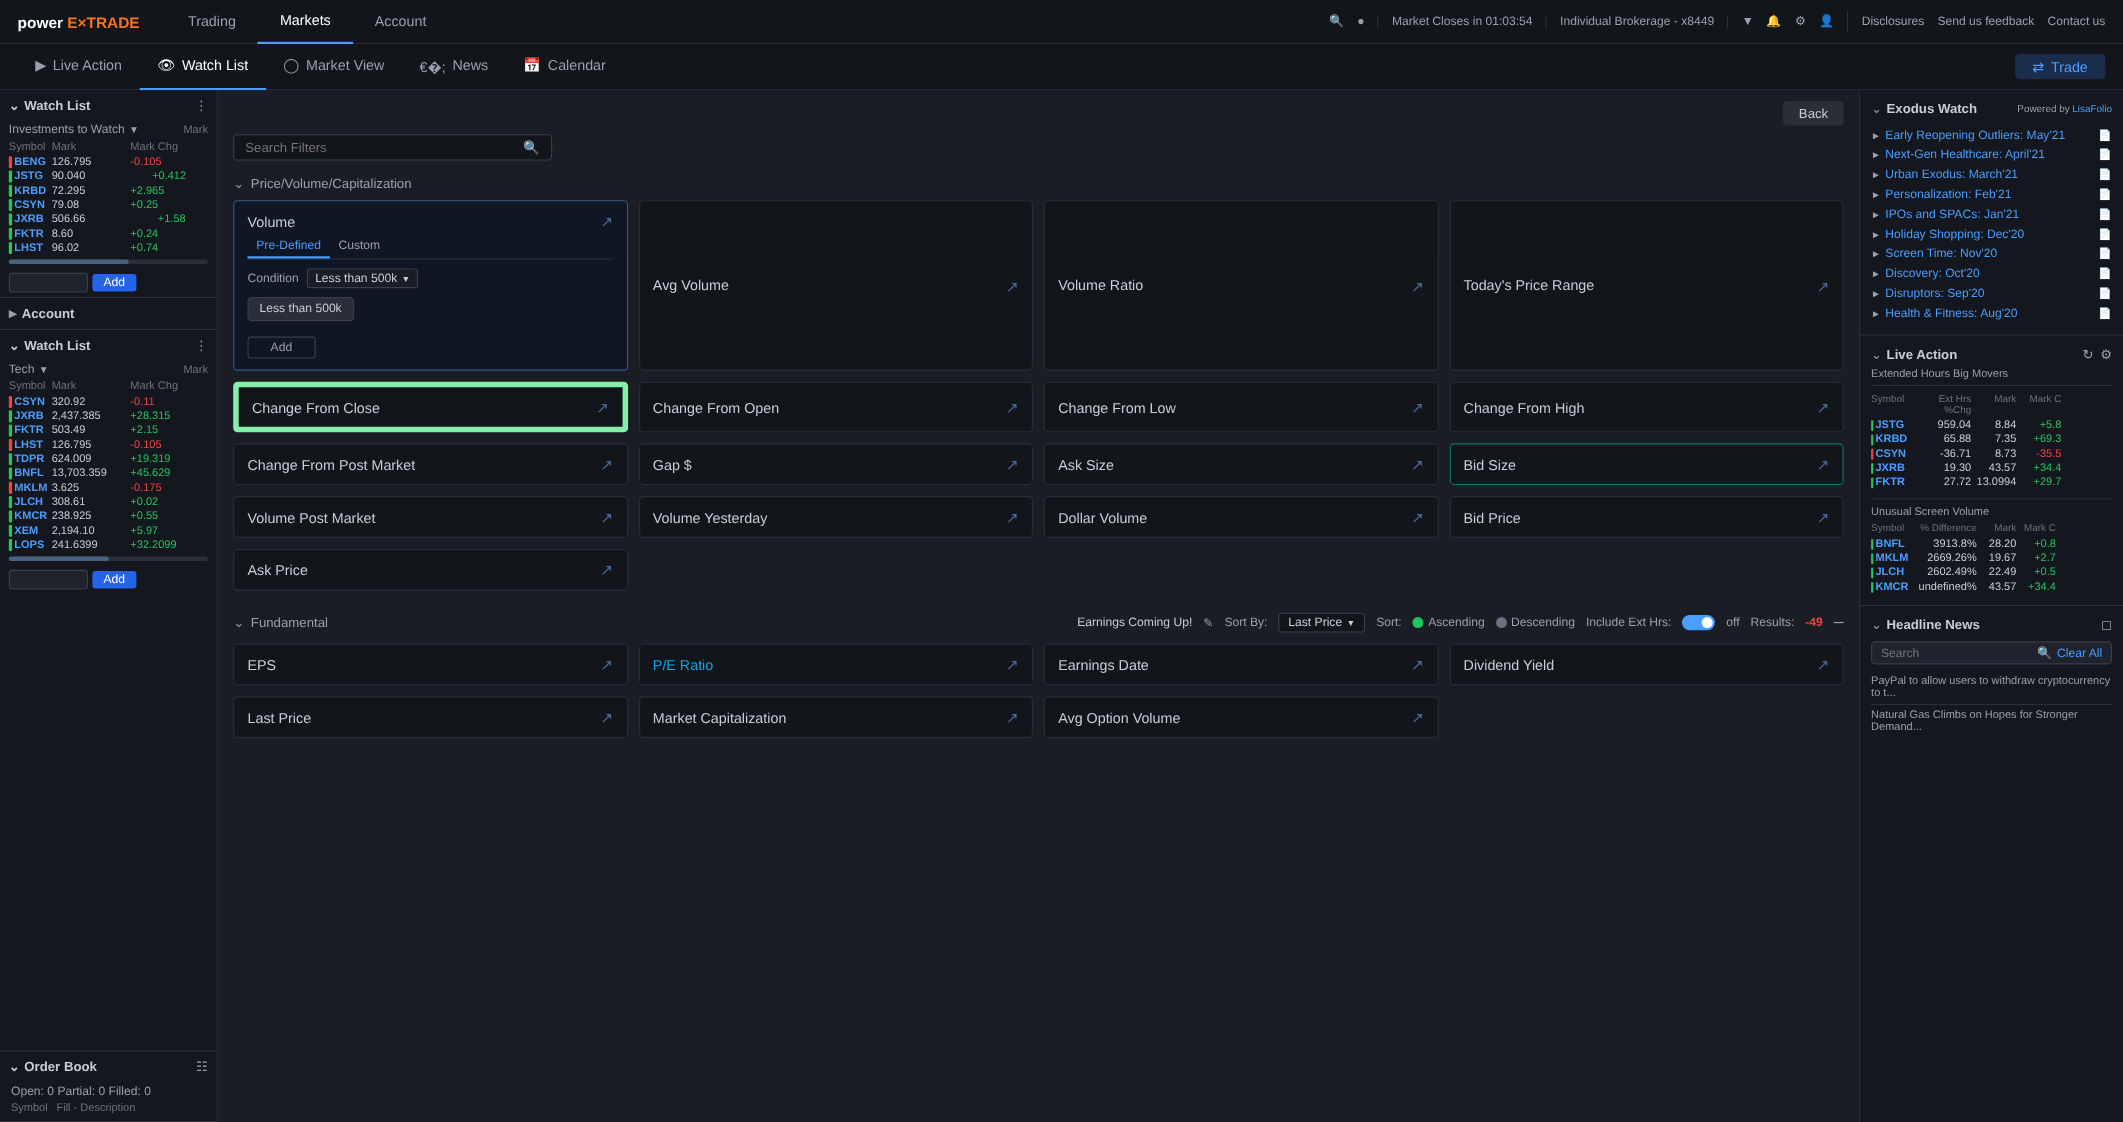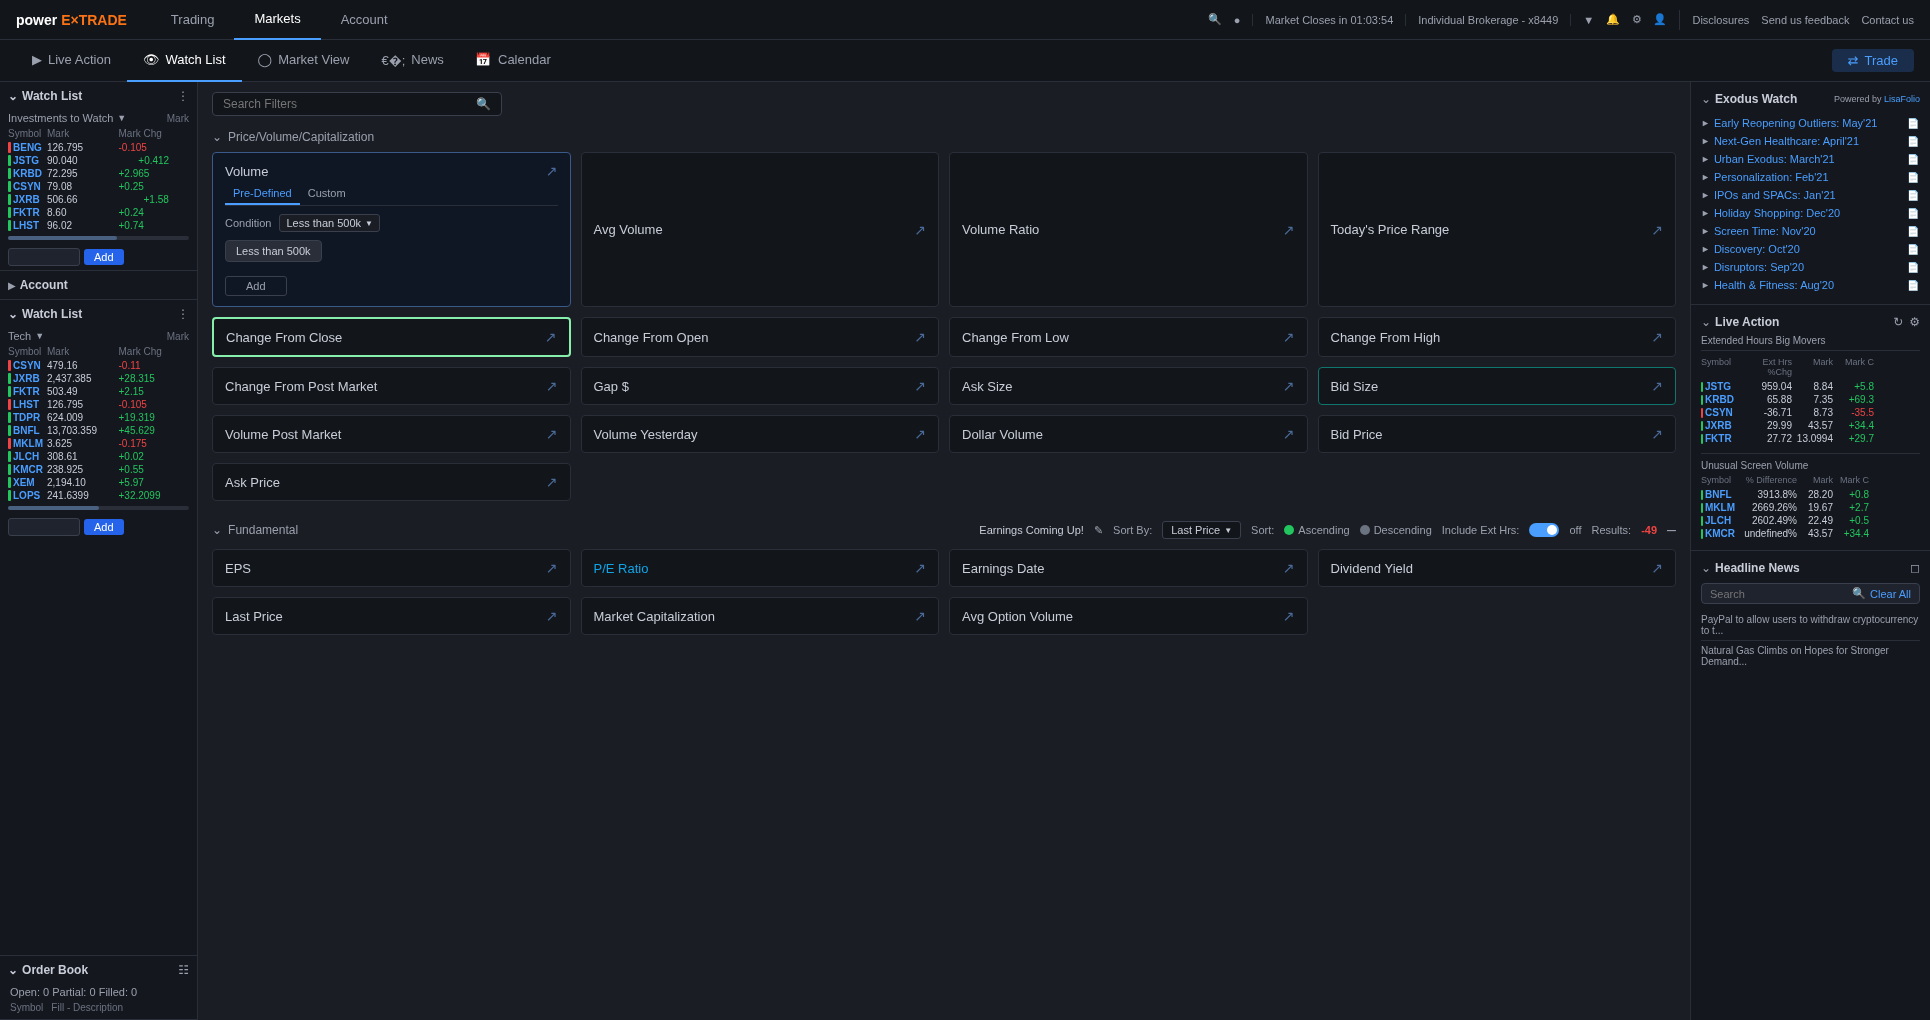--- a/index.html
+++ b/index.html
@@ -147,21 +147,21 @@
         <span style="margin-left:auto; font-size:10px; color:#6b7280;">Mark</span>
       </div>
       <div style="display:grid; grid-template-columns:38px 1fr 1fr; gap:1px; padding:0 8px 2px; font-size:10px; color:#6b7280;">
         <span>Symbol</span>
         <span>Mark</span>
         <span>Mark Chg</span>
       </div>
       <div>
         <div style="display:grid; grid-template-columns:38px 1fr 1fr; gap:1px; padding:1px 8px; align-items:center; cursor:pointer;">
           <span style="color:#4a9eff; font-size:10px; font-weight:bold; display:flex; align-items:center; gap:2px;"><span style="width:3px; height:11px; background:#ef4444; border-radius:1px; display:inline-block;"></span>CSYN</span>
-          <span style="color:#c8cdd8; font-size:10px;">479.16</span>
+          <span style="color:#c8cdd8; font-size:10px;">320.92</span>
           <span style="color:#ef4444; font-size:10px;">-0.11</span>
         </div>
         <div style="display:grid; grid-template-columns:38px 1fr 1fr; gap:1px; padding:1px 8px; align-items:center; cursor:pointer;">
           <span style="color:#4a9eff; font-size:10px; font-weight:bold; display:flex; align-items:center; gap:2px;"><span style="width:3px; height:11px; background:#22c55e; border-radius:1px; display:inline-block;"></span>JXRB</span>
           <span style="color:#c8cdd8; font-size:10px;">2,437.385</span>
           <span style="color:#22c55e; font-size:10px;">+28.315</span>
         </div>
         <div style="display:grid; grid-template-columns:38px 1fr 1fr; gap:1px; padding:1px 8px; align-items:center; cursor:pointer;">
           <span style="color:#4a9eff; font-size:10px; font-weight:bold; display:flex; align-items:center; gap:2px;"><span style="width:3px; height:11px; background:#22c55e; border-radius:1px; display:inline-block;"></span>FKTR</span>
           <span style="color:#c8cdd8; font-size:10px;">503.49</span>
@@ -227,20 +227,23 @@
       </div>
       <div style="padding:2px 10px; font-size:11px; color:#9aa0ad;">Open: 0  Partial: 0  Filled: 0</div>
       <div style="display:flex; gap:8px; padding:2px 10px 6px; font-size:10px; color:#6b7280;">
         <span>Symbol</span>
         <span>Fill - Description</span>
       </div>
     </div>
   </div>
 
   <div style="flex:1; background:#1a1d23; overflow-y:auto; padding:10px 14px; position:relative; min-width:0;">
+    <div style="display:flex; justify-content:flex-end; margin-bottom:8px;">
+      <button style="background:#2a2e38; color:#c8cdd8; border:none; padding:4px 14px; border-radius:3px; cursor:pointer; font-size:12px;">Back</button>
+    </div>
     <div style="display:flex; align-items:center; background:#12151a; border:1px solid #3a3f4e; border-radius:4px; padding:4px 10px; margin-bottom:10px; width:290px;">
       <input style="background: transparent; border: none; color: rgb(200, 205, 216); font-size: 12px; outline: none; flex: 1 1 0%;" type="text" placeholder="Search Filters">
       <span style="color:#9aa0ad; cursor:pointer;">🔍</span>
     </div>
 
     <div style="display:flex; align-items:center; gap:6px; padding:4px 0 8px; font-size:12px; color:#9aa0ad; cursor:pointer;">
       <span>⌄</span>
       <span>Price/Volume/Capitalization</span>
     </div>
 
@@ -278,21 +281,21 @@
         <span style="color:#4a6a9a; font-size:14px; cursor:pointer;">↗</span>
       </div>
 
       <div style="background:#12151a; border:1px solid #2a2e38; border-radius:4px; padding:10px 12px; display:flex; align-items:center; justify-content:space-between; cursor:pointer;">
         <span style="color:#c8cdd8; font-size:13px;">Today's Price Range</span>
         <span style="color:#4a6a9a; font-size:14px; cursor:pointer;">↗</span>
       </div>
     </div>
 
     <div style="display:grid; grid-template-columns:repeat(4, 1fr); gap:10px; margin-bottom:10px;">
-      <div style="background:#12151a; border:2px solid #86efac; border-radius:4px; padding:10px 12px; display:flex; align-items:center; justify-content:space-between; cursor:pointer;">
+      <div style="background:#12151a; border:5px solid #86efac; border-radius:4px; padding:10px 12px; display:flex; align-items:center; justify-content:space-between; cursor:pointer;">
         <span style="color:#c8cdd8; font-size:13px;">Change From Close</span>
         <span style="color:#4a6a9a; font-size:14px; cursor:pointer;">↗</span>
       </div>
       <div style="background:#12151a; border:1px solid #2a2e38; border-radius:4px; padding:10px 12px; display:flex; align-items:center; justify-content:space-between; cursor:pointer;">
         <span style="color:#c8cdd8; font-size:13px;">Change From Open</span>
         <span style="color:#4a6a9a; font-size:14px; cursor:pointer;">↗</span>
       </div>
       <div style="background:#12151a; border:1px solid #2a2e38; border-radius:4px; padding:10px 12px; display:flex; align-items:center; justify-content:space-between; cursor:pointer;">
         <span style="color:#c8cdd8; font-size:13px;">Change From Low</span>
         <span style="color:#4a6a9a; font-size:14px; cursor:pointer;">↗</span>
@@ -515,21 +518,21 @@
           <span style="color:#22c55e; font-size:10px; text-align:right;">+69.3</span>
         </div>
         <div style="display:grid; grid-template-columns:40px 50px 40px 40px; gap:1px; align-items:center; padding:1px 0; cursor:pointer;">
           <span style="color:#4a9eff; font-size:10px; font-weight:bold; display:flex; align-items:center; gap:2px;"><span style="width:2px; height:10px; background:#ef4444; border-radius:1px; display:inline-block;"></span>CSYN</span>
           <span style="color:#c8cdd8; font-size:10px; text-align:right;">-36.71</span>
           <span style="color:#c8cdd8; font-size:10px; text-align:right;">8.73</span>
           <span style="color:#ef4444; font-size:10px; text-align:right;">-35.5</span>
         </div>
         <div style="display:grid; grid-template-columns:40px 50px 40px 40px; gap:1px; align-items:center; padding:1px 0; cursor:pointer;">
           <span style="color:#4a9eff; font-size:10px; font-weight:bold; display:flex; align-items:center; gap:2px;"><span style="width:2px; height:10px; background:#22c55e; border-radius:1px; display:inline-block;"></span>JXRB</span>
-          <span style="color:#c8cdd8; font-size:10px; text-align:right;">29.99</span>
+          <span style="color:#c8cdd8; font-size:10px; text-align:right;">19.30</span>
           <span style="color:#c8cdd8; font-size:10px; text-align:right;">43.57</span>
           <span style="color:#22c55e; font-size:10px; text-align:right;">+34.4</span>
         </div>
         <div style="display:grid; grid-template-columns:40px 50px 40px 40px; gap:1px; align-items:center; padding:1px 0; cursor:pointer;">
           <span style="color:#4a9eff; font-size:10px; font-weight:bold; display:flex; align-items:center; gap:2px;"><span style="width:2px; height:10px; background:#22c55e; border-radius:1px; display:inline-block;"></span>FKTR</span>
           <span style="color:#c8cdd8; font-size:10px; text-align:right;">27.72</span>
           <span style="color:#c8cdd8; font-size:10px; text-align:right;">13.0994</span>
           <span style="color:#22c55e; font-size:10px; text-align:right;">+29.7</span>
         </div>
       </div>

